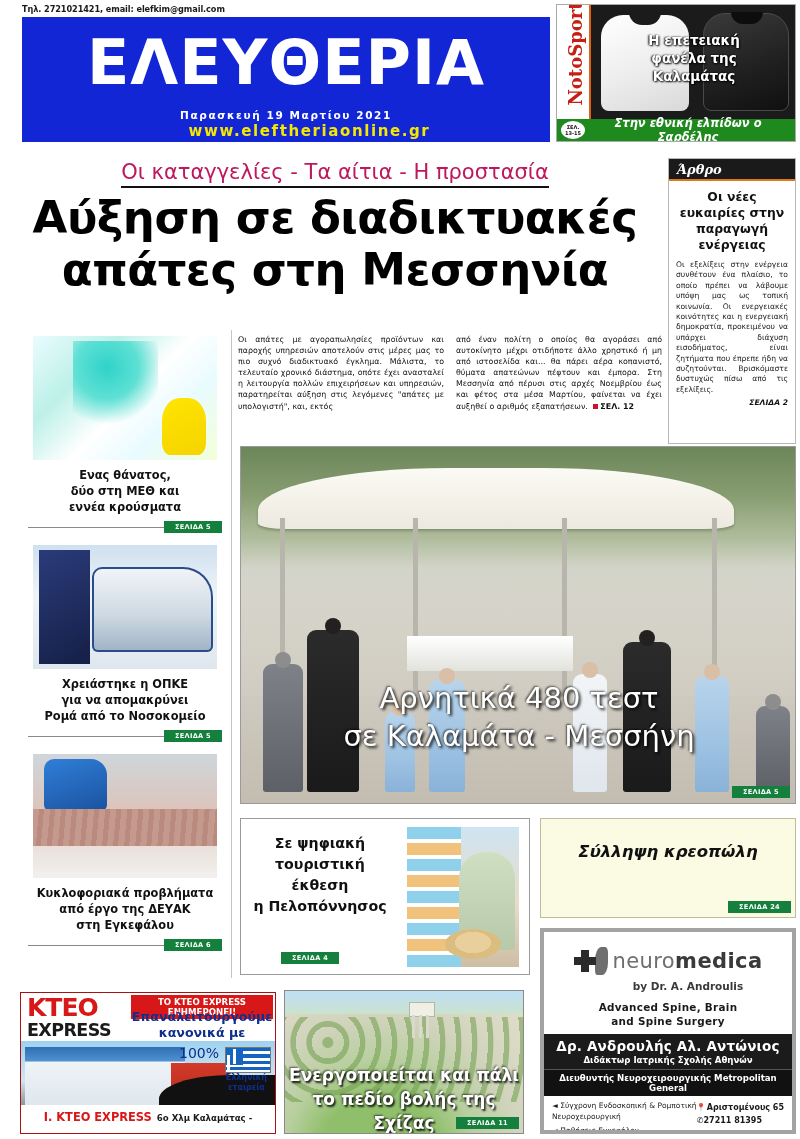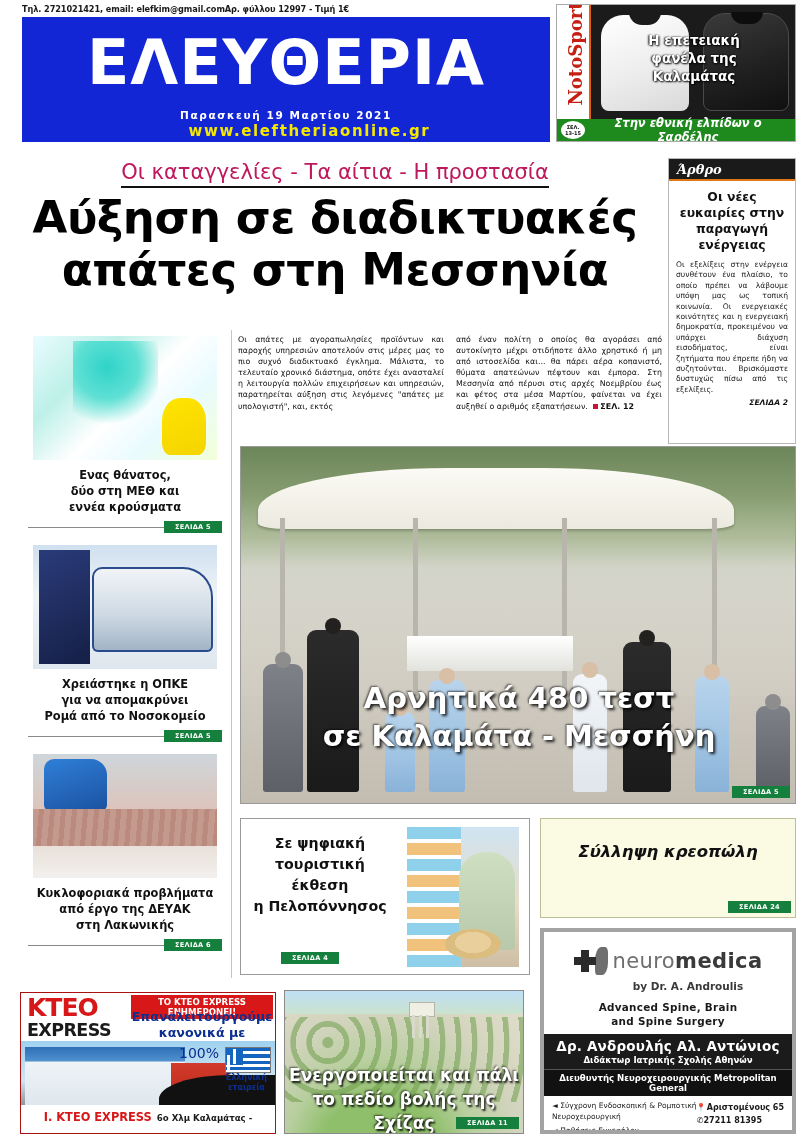--- a/index.html
+++ b/index.html
@@ -7,21 +7,21 @@
     width: 800px; height: 1139px;
     background: #ffffff;
     font-family: "DejaVu Sans", "Liberation Sans", sans-serif;
     overflow: hidden;
   }
   .page { position: relative; width: 800px; height: 1139px; background:#fff; }
 
   
   .topbar {
     position:absolute; left:0; top:0; width:800px; height:17px;
-    display:flex; align-items:center; justify-content:flex-start;
+    display:flex; align-items:center; justify-content:space-between;
     padding:0 18px 0 22px;
   }
   .topbar span { font-size:8.2px; font-weight:bold; color:#1a1a1a; letter-spacing:-0.1px; }
 
   
   .masthead {
     position:absolute; left:22px; top:17px; width:528px; height:125px;
     background:#1226d6;
     overflow:hidden;
   }
@@ -202,21 +202,21 @@
   .p-blue { background:linear-gradient(180deg,#b9d4ec 0%,#9dc2e2 60%,#8ab2d8 100%); }
   .p-dark { background:linear-gradient(180deg,#2b2b2b 0%,#1a1a1a 100%); }
   .p-grey { background:linear-gradient(180deg,#7e8288 0%,#5d6167 100%); }
   .p-white { background:linear-gradient(180deg,#f2f5f8 0%,#dfe6ec 100%); }
   .head { position:absolute; top:-12px; left:50%; margin-left:-8px; width:16px; height:16px;
     border-radius:50%; background:#d9bfa6; }
   .head.dark { background:#23211f; }
   .head.grey { background:#8d8d8d; }
   .mp-caption {
     position:absolute; left:0; top:232px; width:556px; text-align:center;
-    color:#fff; font-size:29px; font-weight:bold; line-height:38px;
+    color:#fff; font-size:29px; font-weight:normal; line-height:38px;
     text-shadow:2px 2px 3px rgba(0,0,0,.85), -1px -1px 2px rgba(0,0,0,.6);
   }
   .mp-page { position:absolute; right:5px; bottom:5px; }
 
   
   .tourbox {
     position:absolute; left:240px; top:818px; width:290px; height:157px;
     border:1px solid #9a9a9a; background:#fff; display:flex;
   }
   .tb-txt {
@@ -414,21 +414,21 @@
         <div class="side-rule"></div>
         <div class="pagetag">ΣΕΛΙΔΑ 5</div>
       </div>
     </div>
 
     <div class="side-item">
       <div class="side-photo ph-road"></div>
       <div class="side-cap">
         <div>Κυκλοφοριακά προβλήματα</div>
         <div>από έργο της ΔΕΥΑΚ</div>
-        <div>στη Λακωνικής</div>
+        <div>στη Εγκεφάλου</div>
       </div>
       <div class="side-foot">
         <div class="side-rule"></div>
         <div class="pagetag">ΣΕΛΙΔΑ 6</div>
       </div>
     </div>
 
   </div>
 
   <div class="mainphoto">

